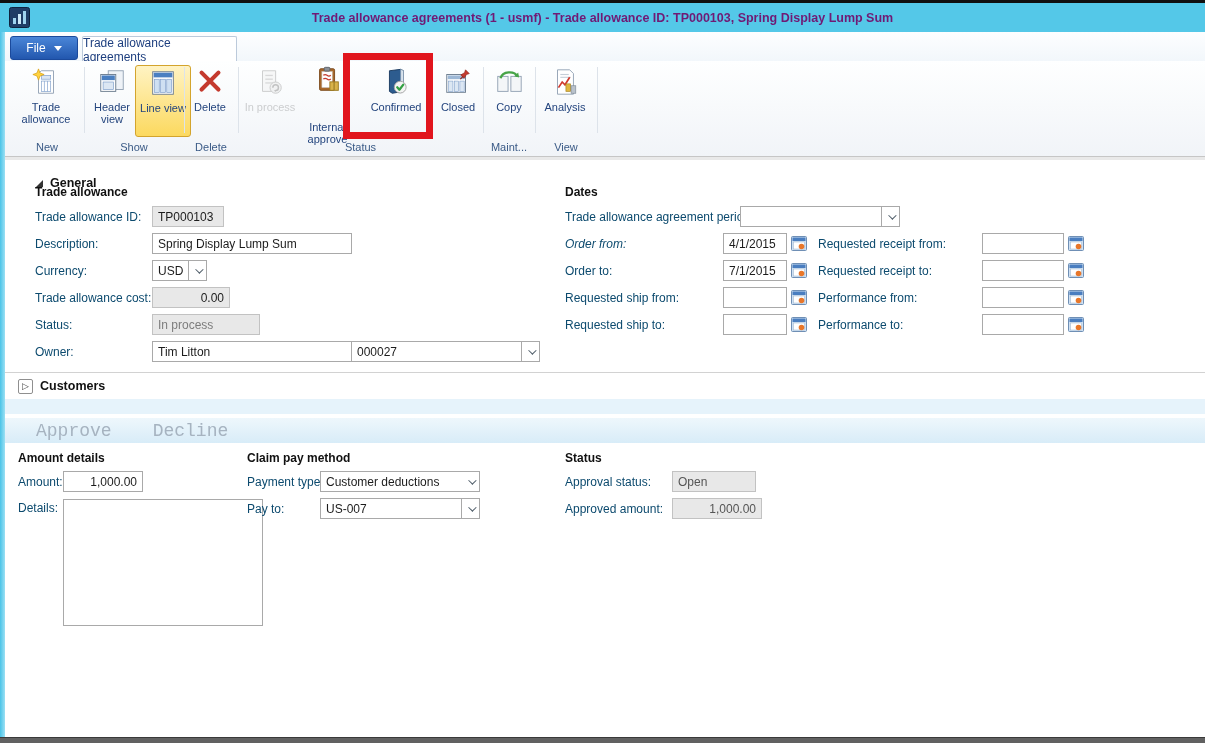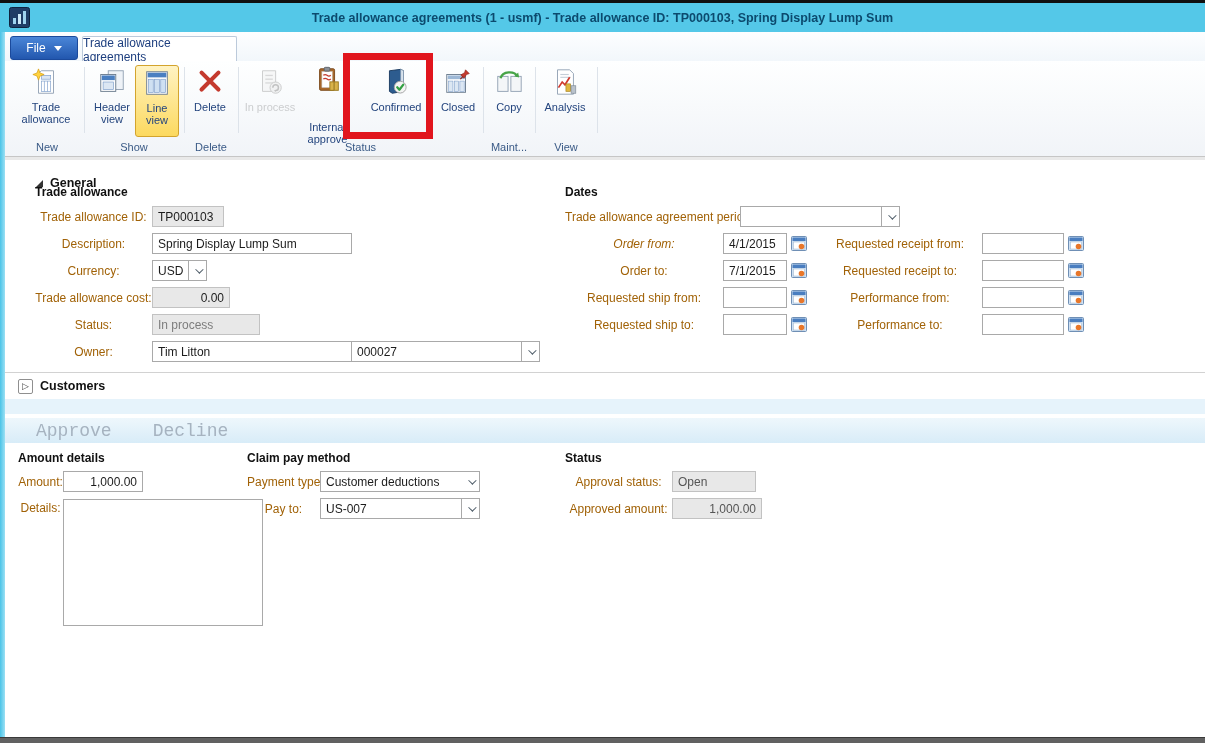--- a/index.html
+++ b/index.html
@@ -2,21 +2,21 @@
 <html><head>
 <meta charset="utf-8">
 <style>
   * { margin:0; padding:0; box-sizing:border-box; }
   html,body { width:1205px; height:743px; background:#fff; font-family:"Liberation Sans", sans-serif; overflow:hidden; }
   #window { position:relative; width:1205px; height:743px; background:#fff; }
 
   
   .top-line { position:absolute; left:0; top:0; width:100%; height:3px; background:#101010; }
   .titlebar { position:absolute; left:0; top:3px; width:100%; height:29px; background:#54c8e8; display:flex; align-items:center; }
-  .title-text { position:absolute; left:0; right:0; text-align:center; color:#0c4a6e; font-size:12.5px; font-weight:700; }
+  .title-text { position:absolute; left:0; right:0; text-align:center; color:#701a75; font-size:12.5px; font-weight:700; }
   .app-icon { position:absolute; left:9px; top:4px; width:21px; height:21px; }
   .left-strip { position:absolute; left:0; top:32px; width:5px; height:705px; background:linear-gradient(90deg,#4ac3e7,#9be0f4); }
   .bottom-bar { position:absolute; left:0; top:737px; width:100%; height:6px; background:#616161; border-top:1px solid #3a3a3a; }
 
   
   .menubar { position:absolute; left:5px; top:32px; width:1200px; height:29px; background:linear-gradient(#fdfeff,#f2f7fb); }
   .file-btn { position:absolute; left:5px; top:4px; width:68px; height:24px; border-radius:3px; background:linear-gradient(#4a86d8,#2257ae); border:1px solid #1b4a9c; color:#fff; font-size:12px; display:flex; align-items:center; justify-content:center; gap:8px; cursor:default; }
   .file-caret { width:0; height:0; border-left:4px solid transparent; border-right:4px solid transparent; border-top:5px solid #fff; }
   .doc-tab { position:absolute; left:77px; top:4px; width:155px; height:26px; background:#fff; border:1px solid #bccadb; border-bottom:none; border-radius:2px 2px 0 0; color:#1e3f7f; font-size:12px; display:flex; align-items:center; justify-content:center; }
 
@@ -33,21 +33,21 @@
   .grp-label { position:absolute; top:78px; height:16px; font-size:11px; color:#3a5a86; text-align:center; display:flex; align-items:center; justify-content:center; }
   .red-annotation { position:absolute; left:343px; top:53px; width:90px; height:86px; border:7px solid #e1151d; z-index:60; pointer-events:none; }
 
   
   .section-hdr { position:absolute; display:flex; align-items:center; gap:7px; font-size:12.5px; font-weight:700; color:#111; }
   .tri-expanded { width:0; height:0; border-left:7px solid transparent; border-bottom:7px solid #333; }
   .sub-hdr { position:absolute; font-size:12px; font-weight:700; color:#111; }
 
   .form-col { position:absolute; }
   .frow { height:27px; display:flex; align-items:center; }
-  .flabel { font-size:12px; color:#a16207; white-space:nowrap;text-align:center; }
+  .flabel { font-size:12px; color:#0c4a6e; white-space:nowrap; }
   .fld { height:21px; border:1px solid #a9a9a9; background:#fff; font-size:12px; color:#1c1c1c; display:flex; align-items:center; padding:0 5px; white-space:nowrap; overflow:hidden; }
   .fld.ro { background:#e8e8e8; border-color:#c2c2c2; }
   .fld.ro.gray { color:#7d7d7d; }
   .fld.num { justify-content:flex-end; }
   .arrowbox { height:21px; width:18px; border:1px solid #a9a9a9; border-left:none; background:#fff; display:flex; align-items:center; justify-content:center; }
   .chev { width:6px; height:6px; border-right:1.6px solid #4c5a66; border-bottom:1.6px solid #4c5a66; transform:rotate(45deg) translateY(-2px); }
   .chev-in { margin-left:auto; }
   .cal { margin-left:4px; display:flex; align-items:center; cursor:default; }
 
   
@@ -116,21 +116,21 @@
         <svg width="30" height="30" viewBox="0 0 32 32">
           <rect x="12" y="4" width="16" height="20" fill="#eef2f7" stroke="#93a2b4"></rect>
           <rect x="4" y="8" width="16" height="18" fill="#fff" stroke="#6b7c8e"></rect>
           <rect x="5" y="9" width="14" height="5" fill="#4a7fc1"></rect>
           <rect x="6.5" y="16" width="11" height="8" fill="#dce7f3" stroke="#7a9cc9" stroke-width=".7"></rect>
         </svg>
       </span>
       <span class="rlabel">Header view</span>
     </div>
 
-    <div class="rb selected" style="left:130px; width:44px;">
+    <div class="rb selected" style="left:130px; width:56px;">
       <span class="ric">
         <svg width="30" height="30" viewBox="0 0 32 32">
           <rect x="5" y="4" width="22" height="24" fill="#fff" stroke="#6b7c8e"></rect>
           <rect x="6" y="5" width="20" height="5" fill="#4a7fc1"></rect>
           <rect x="7" y="12" width="5" height="14" fill="#cfe0f2" stroke="#7a9cc9" stroke-width=".7"></rect>
           <rect x="13.5" y="12" width="5" height="14" fill="#cfe0f2" stroke="#7a9cc9" stroke-width=".7"></rect>
           <rect x="20" y="12" width="5" height="14" fill="#cfe0f2" stroke="#7a9cc9" stroke-width=".7"></rect>
         </svg>
       </span>
       <span class="rlabel">Line view</span>

